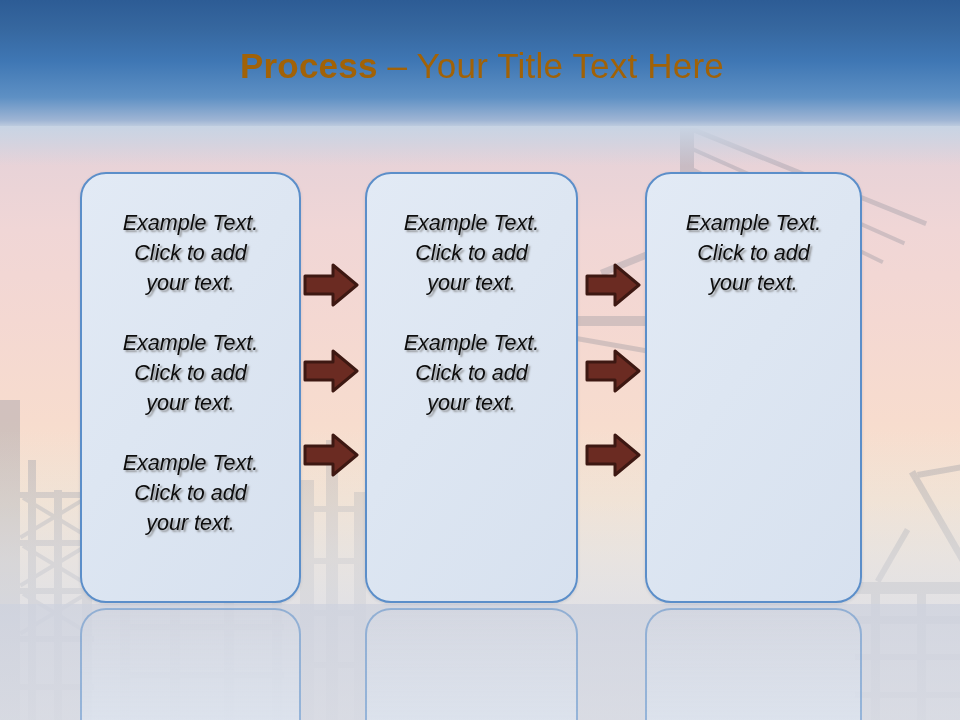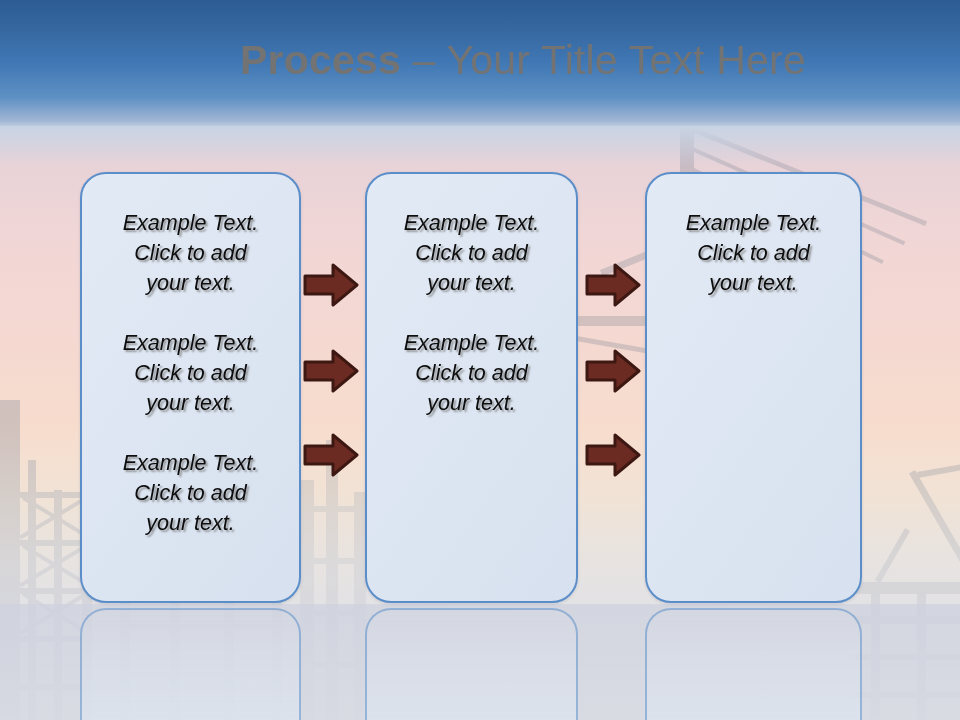--- a/index.html
+++ b/index.html
@@ -57,22 +57,22 @@
   .header {
     position:absolute; left:0; top:0; width:960px; height:128px;
     background:linear-gradient(to bottom,
       #2d5c95 0%, #36679f 22%, #3f77b4 48%, #5e90c4 76%, #9fb5d4 94%, #c6d2e2 100%);
   }
   .header-fade {
     position:absolute; left:0; top:126px; width:960px; height:40px;
     background:linear-gradient(to bottom, #c8d4e4, rgba(226,226,233,0));
   }
   .title {
-    position:absolute; left:240px; top:38px;
-    font-size:41px; line-height:44px; color:#737373;
+    position:absolute; left:240px; top:44px;
+    font-size:35px; line-height:44px; color:#a16207;
     white-space:nowrap; letter-spacing:.2px;
   }
   .title .strong { font-weight:bold; }
   .title .light  { font-weight:normal; }
 
   
   .pbox {
     position:absolute; top:172px; height:431px;
     border:2.2px solid #5b8ec9;
     border-radius:26px;

